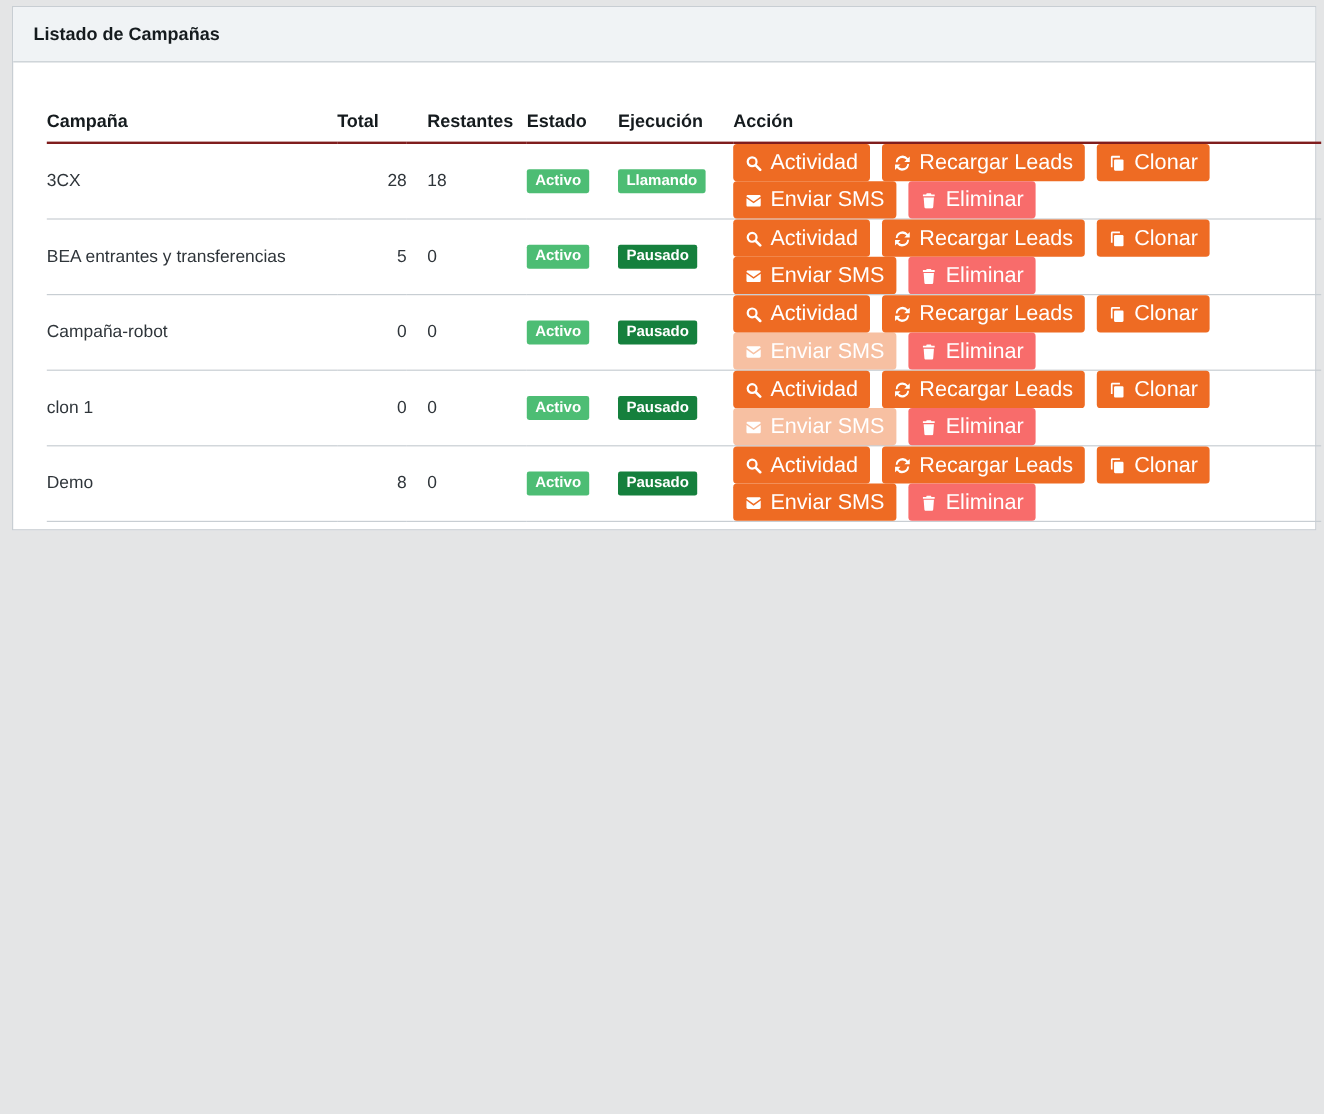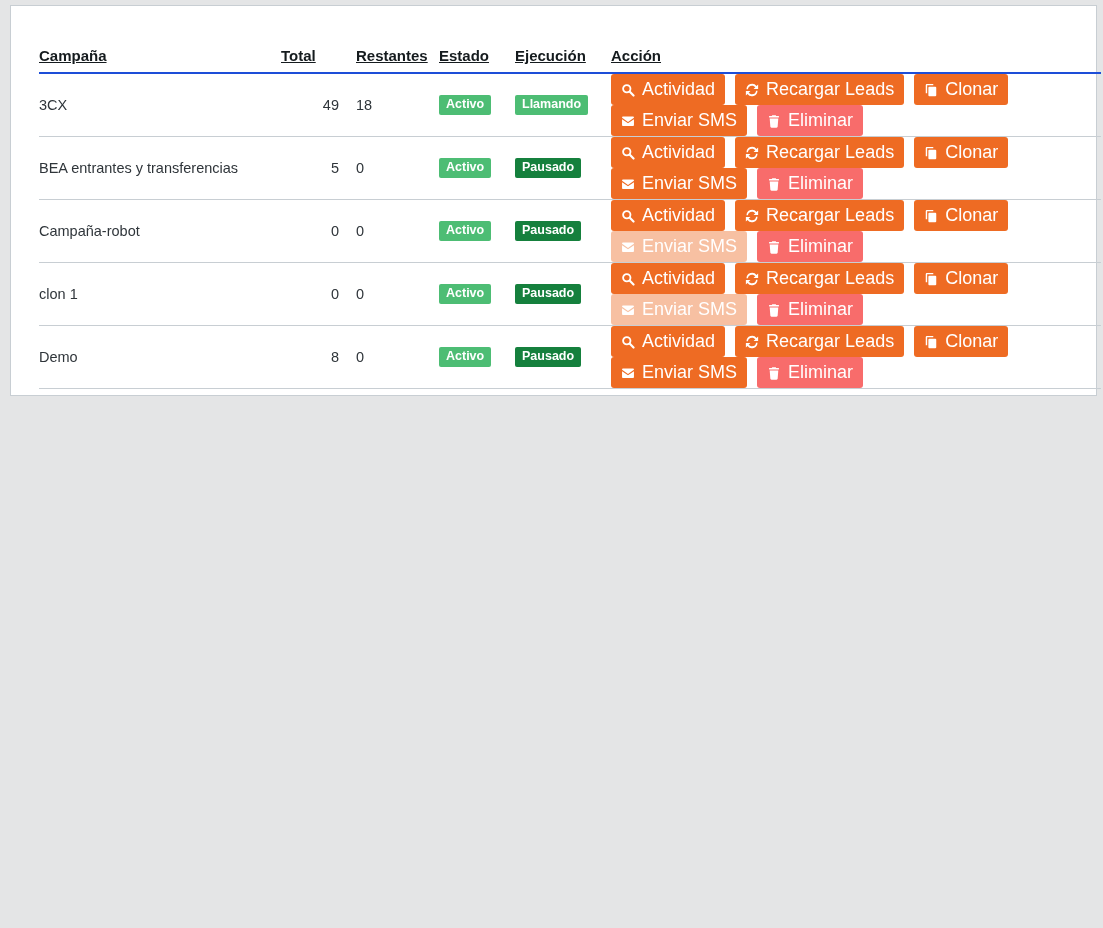--- a/index.html
+++ b/index.html
@@ -30,21 +30,21 @@
   
   table { border-collapse: collapse; }
   .campaign-table { width: 1062px; table-layout: fixed; }
   .campaign-table th { font-size: 15px; color: #151b1e; text-align: left; }
   .group-row th {
     border-top: 1px solid #c8ced3;
     border-bottom: 1px solid #c8ced3;
     padding: 7px 0;
   }
   .group-row th.leads-th { text-align: center; }
-  .cols-row th { padding: 8px 0; border-bottom: 2px solid #1d4ed8; text-decoration: underline; }
+  .cols-row th { padding: 8px 0; border-bottom: 2px solid #7f1d1d; }
   .campaign-table tbody td {
     border-bottom: 1px solid #c8ced3;
     height: 38px;
     vertical-align: middle;
     font-size: 14.5px;
     color: #2f353a;
   }
   .col-name   { width: 242px; }
   .col-total  { width: 58px;  text-align: right; }
   .col-rest   { width: 100px; padding-left: 17px !important; }
@@ -87,36 +87,39 @@
   }
   .btn-orange { background: #ee6b23; }
   .btn-danger { background: #f86c6b; }
   .btn-disabled { opacity: 0.42; pointer-events: none; }
   .btn svg { flex: 0 0 auto; }
 </style>
 </head>
 <body>
 
 <div class="card">
+  <div class="card-header">
+    <span>Listado de Campañas</span>
+  </div>
   <div class="card-body">
     <table class="campaign-table">
       <thead>
         <tr class="cols-row">
           <th class="col-name">Campaña</th>
           <th class="col-total">Total</th>
           <th class="col-rest">Restantes</th>
           <th class="col-estado">Estado</th>
           <th class="col-ejec">Ejecución</th>
           <th class="col-accion">Acción</th>
         </tr>
       </thead>
       <tbody id="campaign-rows">
   <tr>
     <td class="col-name">3CX</td>
-    <td class="col-total">49</td>
+    <td class="col-total">28</td>
     <td class="col-rest">18</td>
     <td class="col-estado"><span class="badge badge-success">Activo</span></td>
     <td class="col-ejec"><span class="badge badge-success">Llamando</span></td>
     <td class="col-accion">
       <button class="btn btn-orange">
         <svg width="14" height="14" viewBox="0 0 16 16">
                   <circle cx="6.6" cy="6.6" r="4.2" fill="none" stroke="#fff" stroke-width="2.1"></circle>
                   <path d="M10.1 10.1l4.2 4.2" stroke="#fff" stroke-width="2.5" stroke-linecap="round"></path>
                 </svg>
         <span>Actividad</span>

